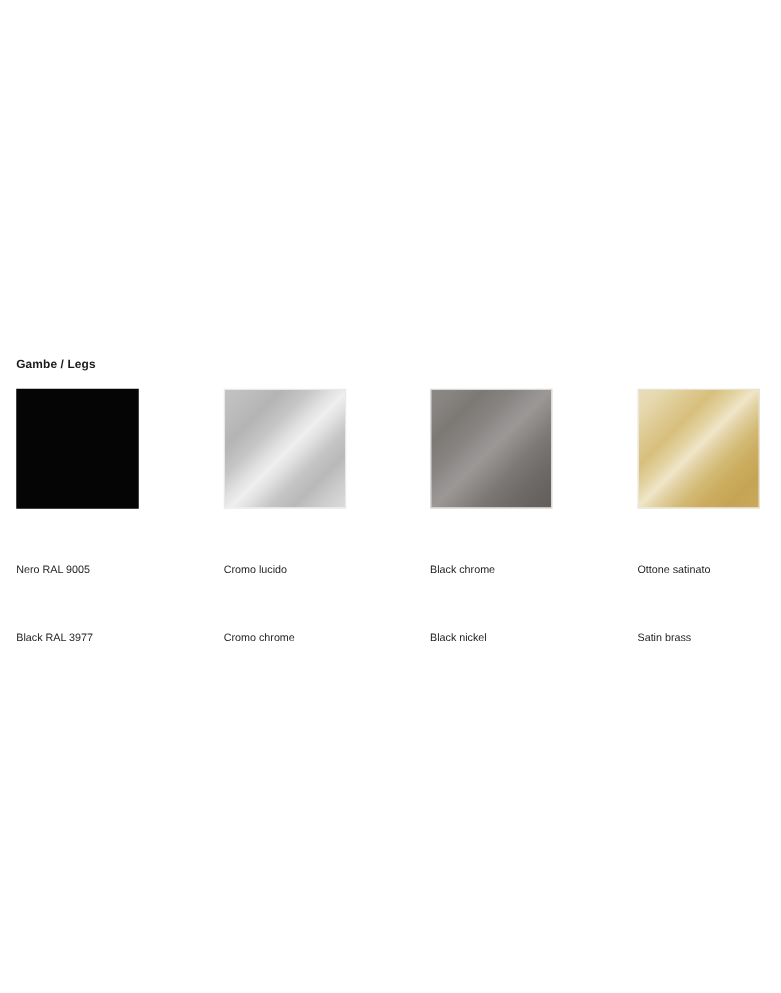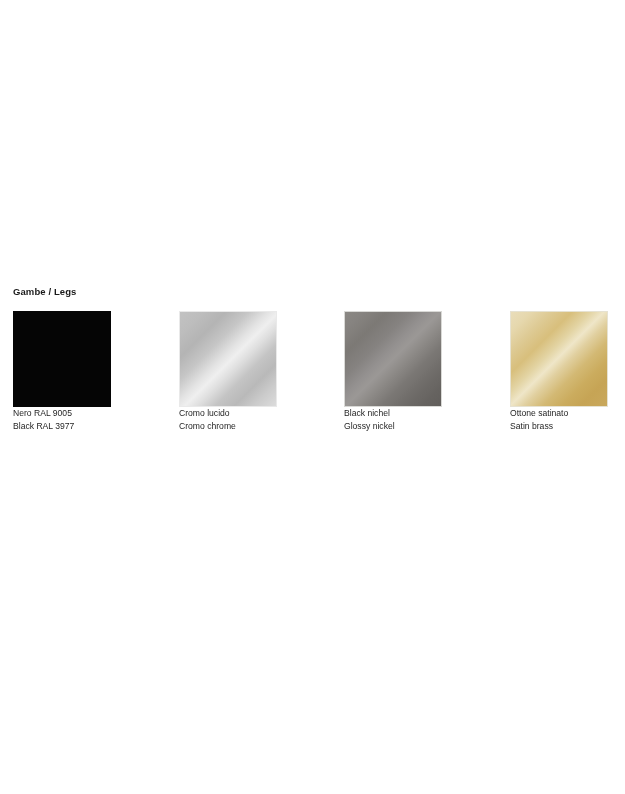--- a/index.html
+++ b/index.html
@@ -136,20 +136,21 @@
   .swatch-labels {
     margin-top: 8px;
     line-height: 12.5px;
   }
 
   .swatch-label {
     display: block;
     font-size: 8.6px;
     color: #1f1f1f;
     white-space: nowrap;
+    margin-top: 42px;
   }
 </style>
 </head>
 <body>
 
 <div id="swatch-sheet">
 
   <div class="section">
 
     <h2 class="section-title">Gambe / Legs</h2>
@@ -168,22 +169,22 @@
         <span class="swatch-chip chip-chrome"></span>
         <span class="swatch-labels">
           <span class="swatch-label">Cromo lucido</span>
           <span class="swatch-label">Cromo chrome</span>
         </span>
       </div>
 
       <div class="swatch-item pos-2">
         <span class="swatch-chip chip-blacknickel"></span>
         <span class="swatch-labels">
-          <span class="swatch-label">Black nichel</span>
-          <span class="swatch-label">Glossy nickel</span>
+          <span class="swatch-label">Black chrome</span>
+          <span class="swatch-label">Black nickel</span>
         </span>
       </div>
 
       <div class="swatch-item pos-3">
         <span class="swatch-chip chip-brass"></span>
         <span class="swatch-labels">
           <span class="swatch-label">Ottone satinato</span>
           <span class="swatch-label">Satin brass</span>
         </span>
       </div>

